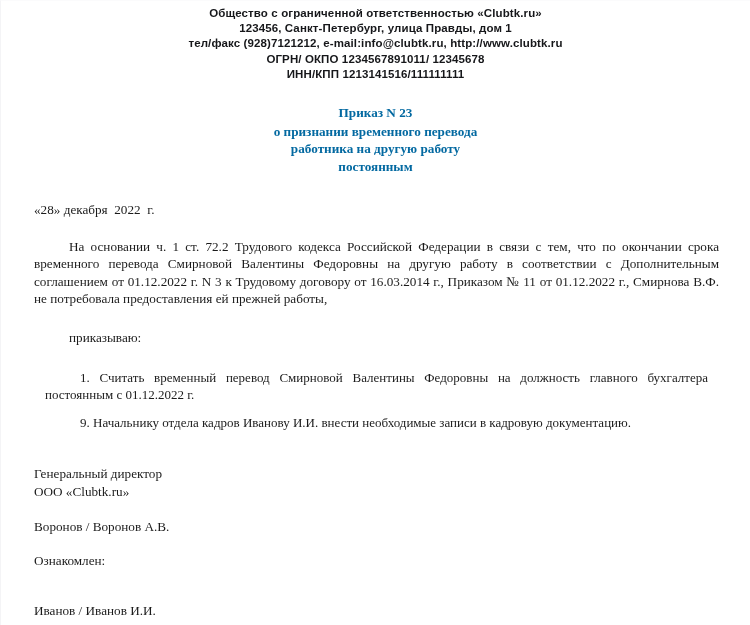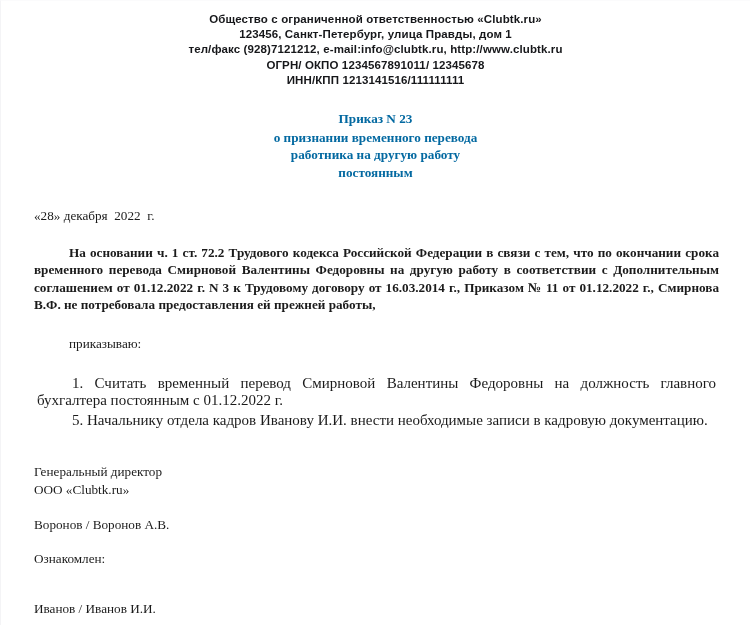--- a/index.html
+++ b/index.html
@@ -22,21 +22,21 @@
     width: 750px;
     height: 625px;
     box-sizing: border-box;
     background: #ffffff;
     border-left: 1px solid #f4f4f6;
     border-top: 1px solid #fbfbfc;
   }
 
   
   .letterhead {
-    padding-top: 11px;
+    padding-top: 5px;
     text-align: center;
     font-family: "Liberation Sans", "DejaVu Sans", sans-serif;
     font-weight: bold;
     font-size: 11.5px;
     line-height: 15.2px;
     color: #16171a;
     letter-spacing: 0.01em;
   }
   .letterhead div { white-space: nowrap; }
 
@@ -70,39 +70,39 @@
     margin-top: 19px;
     padding: 0 31px 0 33px;
   }
   .para {
     font-size: 13.2px;
     line-height: 17.3px;
     text-align: justify;
     text-justify: inter-word;
     margin: 0;
   }
-  .para.indented { text-indent: 35px; font-weight: bold; }
+  .para.indented { text-indent: 35px; }
 
   .order-word {
     margin-top: 22px;
     font-size: 13.2px;
     line-height: 17.3px;
     text-indent: 35px;
   }
 
   .items {
     margin-top: 22px;
   }
   .item {
-    font-size: 15px;
+    font-size: 13px;
     line-height: 17.3px;
     text-align: justify;
     text-justify: inter-word;
     text-indent: 35px;
-    margin: 3px;
+    margin: 11px;
   }
   .item.item-2 {
     text-align: left;
     margin-top: 1px;
   }
 
   
   .signatures {
     margin-top: 34px;
     padding: 0 33px;
@@ -139,21 +139,21 @@
   </div>
 
   <div class="body-block">
 
     <p class="para indented">На основании ч. 1 ст. 72.2 Трудового кодекса Российской Федерации в связи с тем, что по окончании срока временного перевода Смирновой Валентины Федоровны на другую работу в соответствии с Дополнительным соглашением от 01.12.2022 г. N 3 к Трудовому договору от 16.03.2014 г., Приказом № 11 от 01.12.2022 г., Смирнова В.Ф. не потребовала предоставления ей прежней работы,</p>
 
     <div class="order-word">приказываю:</div>
 
     <div class="items">
       <p class="item item-1">1. Считать временный перевод Смирновой Валентины Федоровны на должность главного бухгалтера постоянным с 01.12.2022 г.</p>
-      <p class="item item-2">5. Начальнику отдела кадров Иванову И.И. внести необходимые записи в кадровую документацию.</p>
+      <p class="item item-2">9. Начальнику отдела кадров Иванову И.И. внести необходимые записи в кадровую документацию.</p>
     </div>
 
   </div>
 
   <div class="signatures">
     <div class="sig-line sig-role">Генеральный директор</div>
     <div class="sig-line">ООО «Clubtk.ru»</div>
 
     <div class="sig-gap-lg"></div>
     <div class="sig-line">Воронов / Воронов А.В.</div>

